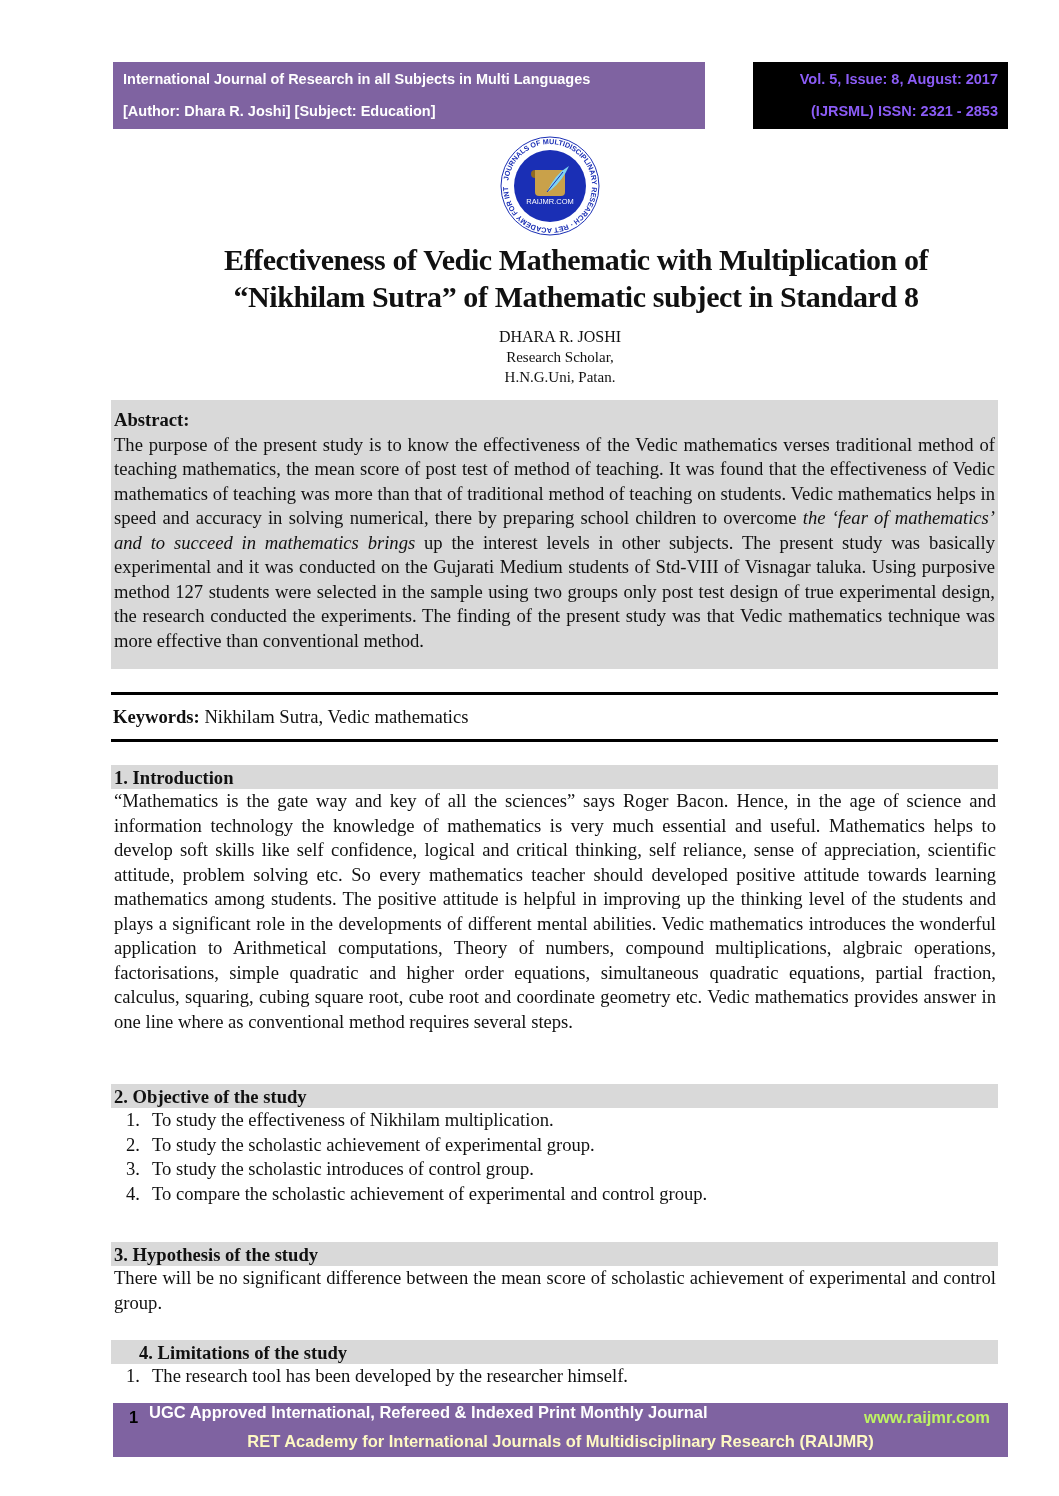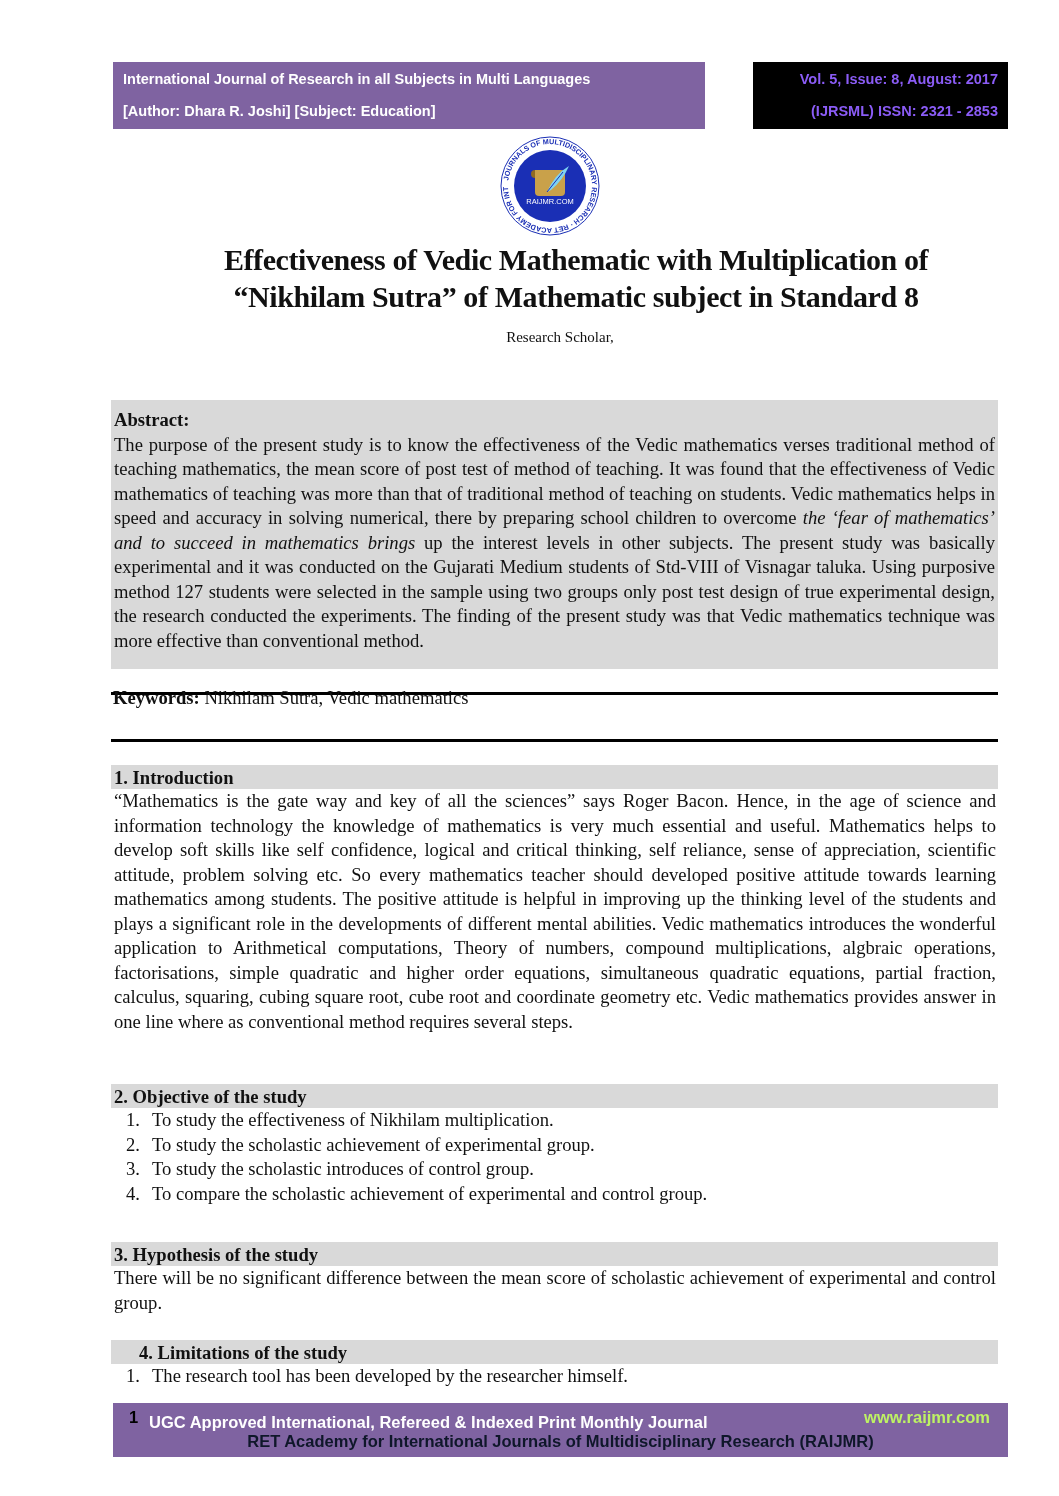--- a/index.html
+++ b/index.html
@@ -31,38 +31,38 @@
 
   
   .gray-box { background: #d9d9d9; }
   .abstract { position: absolute; left: 111px; top: 400px; width: 887px; height: 269px; box-sizing: border-box;
               padding: 8px 3px; font-size: 18.6px; line-height: 24.5px; }
   .abstract-head { font-weight: bold; display: block; }
   .justify { text-align: justify; text-align-last: left; }
   .italic { font-style: italic; }
 
   .rule { position: absolute; left: 111px; width: 887px; height: 3px; background: #000; }
-  .keywords { position: absolute; left: 113px; top: 687px; font-size: 18.6px; }
+  .keywords { position: absolute; left: 113px; top: 706px; font-size: 18.6px; }
   .keywords b { font-weight: bold; }
 
   
   .sec-head { position: absolute; left: 111px; width: 887px; height: 24px; box-sizing: border-box; padding-left: 3px;
               font-weight: bold; font-size: 18.6px; line-height: 25px; }
   .sec-body { position: absolute; left: 114px; width: 882px; font-size: 18.6px; line-height: 24.5px; }
   .olist { position: absolute; left: 114px; width: 880px; font-size: 18.6px; line-height: 24.5px; margin: 0; padding: 0; list-style: none; }
   .olist li { padding-left: 12px; }
   .olist .num { display: inline-block; width: 26px; }
 
   
   .ftr { position: absolute; left: 113px; top: 1403px; width: 895px; height: 54px; background: #7f63a1;
          font-family: "Liberation Sans", "DejaVu Sans", sans-serif; font-weight: bold; font-size: 16.5px; }
   .ftr-page { position: absolute; left: 16px; top: 5px; color: #000; }
-  .ftr-line1 { position: absolute; left: 36px; top: 10px; color: #ffffff; }
+  .ftr-line1 { position: absolute; left: 36px; top: 0; color: #ffffff; }
   .ftr-url { position: absolute; right: 18px; top: 5px; color: #bef264; text-align: right; }
-  .ftr-line2 { position: absolute; left: 0; width: 100%; top: 29px; text-align: center; color: #0f172a; }
+  .ftr-line2 { position: absolute; left: 0; width: 100%; top: 29px; text-align: center; color: #fef9c3; }
 </style>
 </head>
 <body>
 
 <div class="hdr">
   <div class="hdr-left">
     <span class="hdr-line1">International Journal of Research in all Subjects in Multi Languages</span>
     <span class="hdr-line2">[Author: Dhara R. Joshi] [Subject: Education]</span>
   </div>
   <div class="hdr-right">
@@ -89,21 +89,23 @@
     <path d="M50 56 L66 36" stroke="#1a2fb5" stroke-width="1"></path>
     <text x="53" y="68" text-anchor="middle" font-family="Liberation Sans, sans-serif" font-size="7.5" fill="#ffffff">RAIJMR.COM</text>
   </svg>
 </div>
 
 <div class="title">
   <div>Effectiveness of Vedic Mathematic with Multiplication of</div>
   <div>“Nikhilam Sutra” of Mathematic subject in Standard 8</div>
 </div>
 <div class="author-block">
+  <div class="author-name">DHARA R. JOSHI</div>
   <div>Research Scholar,</div>
+  <div>H.N.G.Uni, Patan.</div>
 </div>
 
 <div class="abstract gray-box">
   <span class="abstract-head">Abstract:</span>
   <div class="justify"><span>The purpose of the present study is to know the effectiveness of the Vedic mathematics verses traditional method of teaching mathematics, the mean score of post test of method of teaching. It was found that the effectiveness of Vedic mathematics of teaching was more than that of traditional method of teaching on students. Vedic mathematics helps in speed and accuracy in solving numerical, there by preparing school children to overcome </span><span class="italic">the ‘fear of mathematics’ and to succeed in mathematics brings</span><span> up the interest levels in other subjects. The present study was basically experimental and it was conducted on the Gujarati Medium students of Std-VIII of Visnagar taluka. Using purposive method 127 students were selected in the sample using two groups only post test design of true experimental design, the research conducted the experiments. The finding of the present study was that Vedic mathematics technique was more effective than conventional method.</span></div>
 </div>
 
 <div class="rule" style="top:692px;"></div>
 <div class="keywords"><b>Keywords:</b><span> Nikhilam Sutra, Vedic mathematics</span></div>
 <div class="rule" style="top:739px;"></div>

